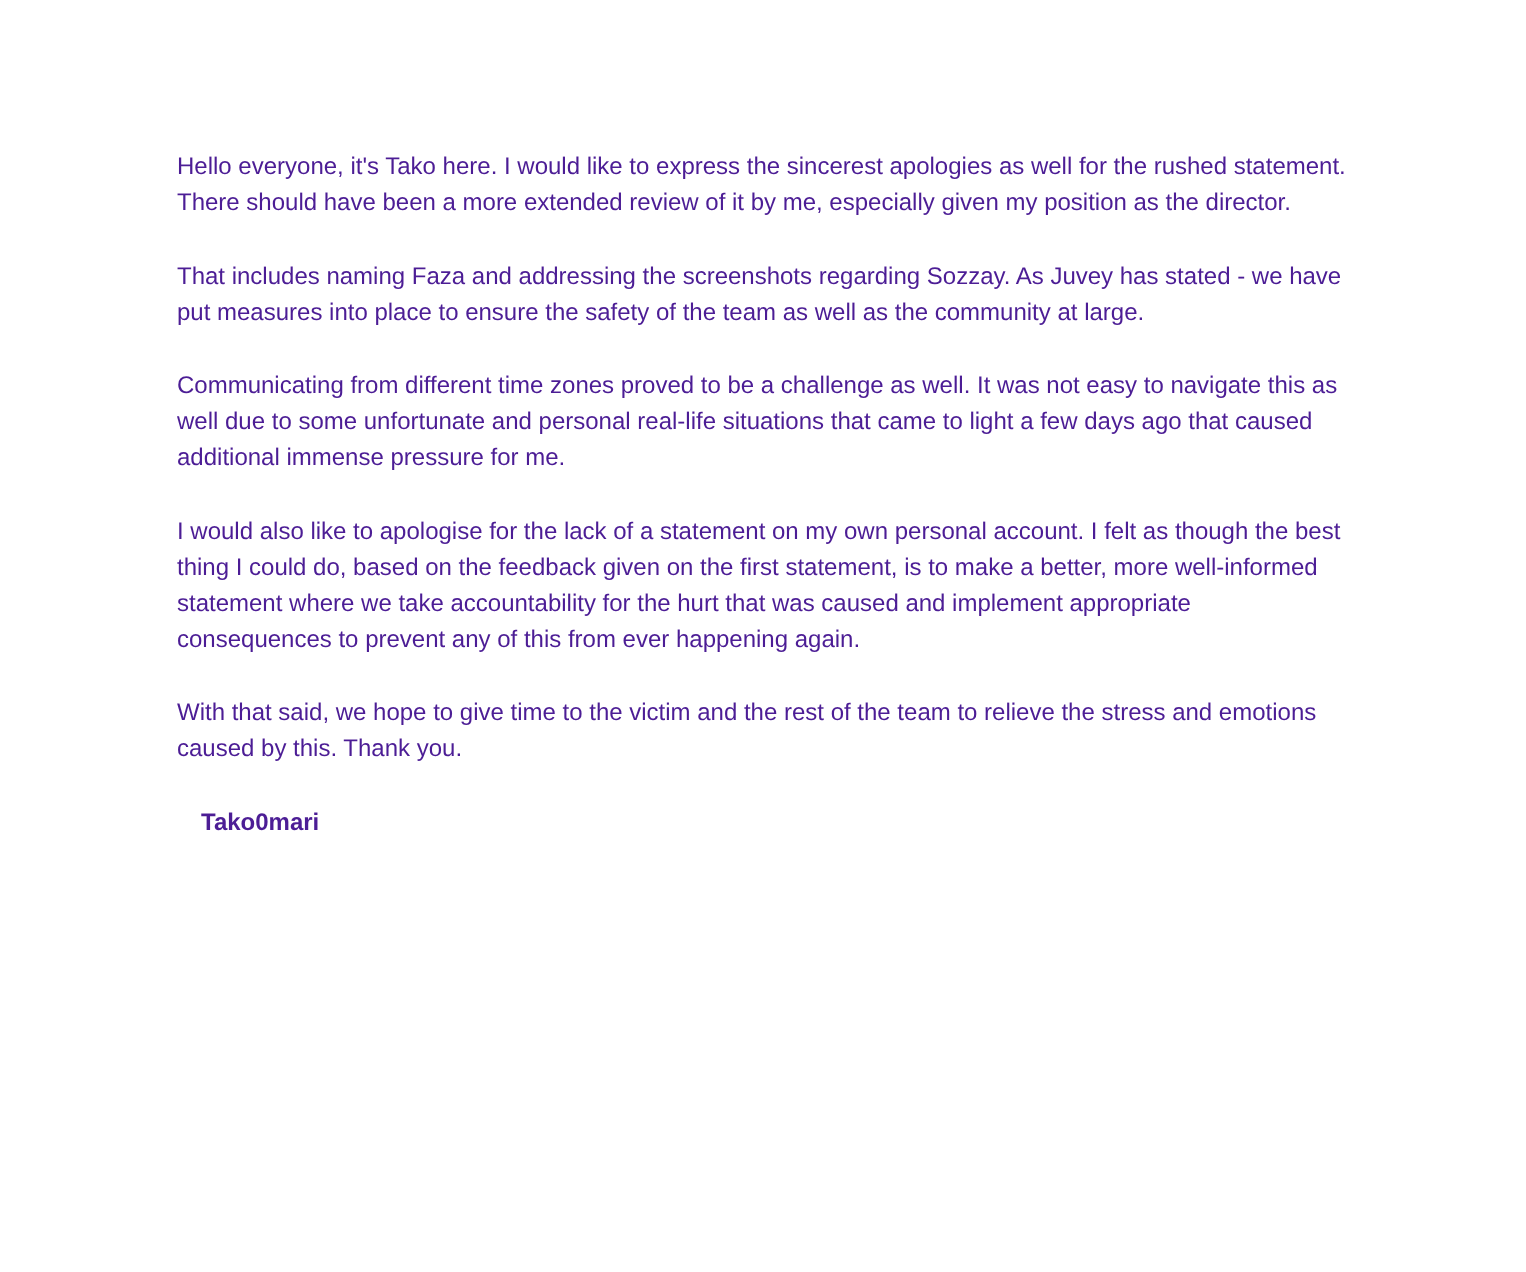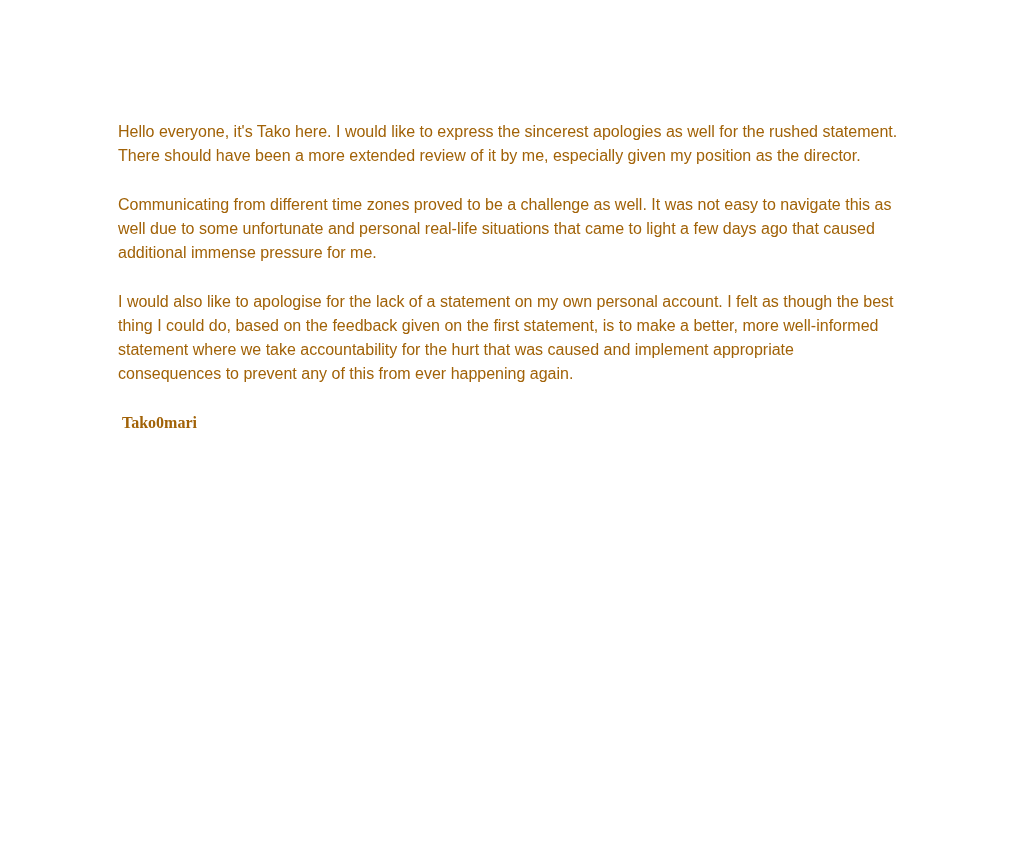--- a/index.html
+++ b/index.html
@@ -9,39 +9,40 @@
   body {
     width: 1017px;
     height: 848px;
     background: #ffffff;
     font-family: "Liberation Sans", sans-serif;
     overflow: hidden;
     position: relative;
   }
   .statement {
     position: absolute;
-    top: 120px;
+    top: 100px;
     left: 118px;
     width: 782px;
-    color: #a16207;
+    color: #4c1d95;
     font-size: 16px;
     line-height: 24px;
     -webkit-font-smoothing: antialiased;
   }
   .statement p {
     margin: 0 0 25px 0;
     padding: 0;
   }
   .statement p.signature {
     font-weight: bold;
-    margin: 4px;
-    font-family: Liberation Serif, serif;
+    margin: 16px;
   }
 </style>
 </head>
 <body>
 
 <div class="statement">
   <p>Hello everyone, it's Tako here. I would like to express the sincerest apologies as well for the rushed statement. There should have been a more extended review of it by me, especially given my position as the director.</p>
+  <p>That includes naming Faza and addressing the screenshots regarding Sozzay. As Juvey has stated - we have put measures into place to ensure the safety of the team as well as the community at large.</p>
   <p>Communicating from different time zones proved to be a challenge as well. It was not easy to navigate this as well due to some unfortunate and personal real-life situations that came to light a few days ago that caused additional immense pressure for me.</p>
   <p>I would also like to apologise for the lack of a statement on my own personal account. I felt as though the best thing I could do, based on the feedback given on the first statement, is to make a better, more well-informed statement where we take accountability for the hurt that was caused and implement appropriate consequences to prevent any of this from ever happening again.</p>
+  <p>With that said, we hope to give time to the victim and the rest of the team to relieve the stress and emotions caused by this. Thank you.</p>
   <p class="signature">Tako0mari</p>
 </div>
 
 </body></html>

